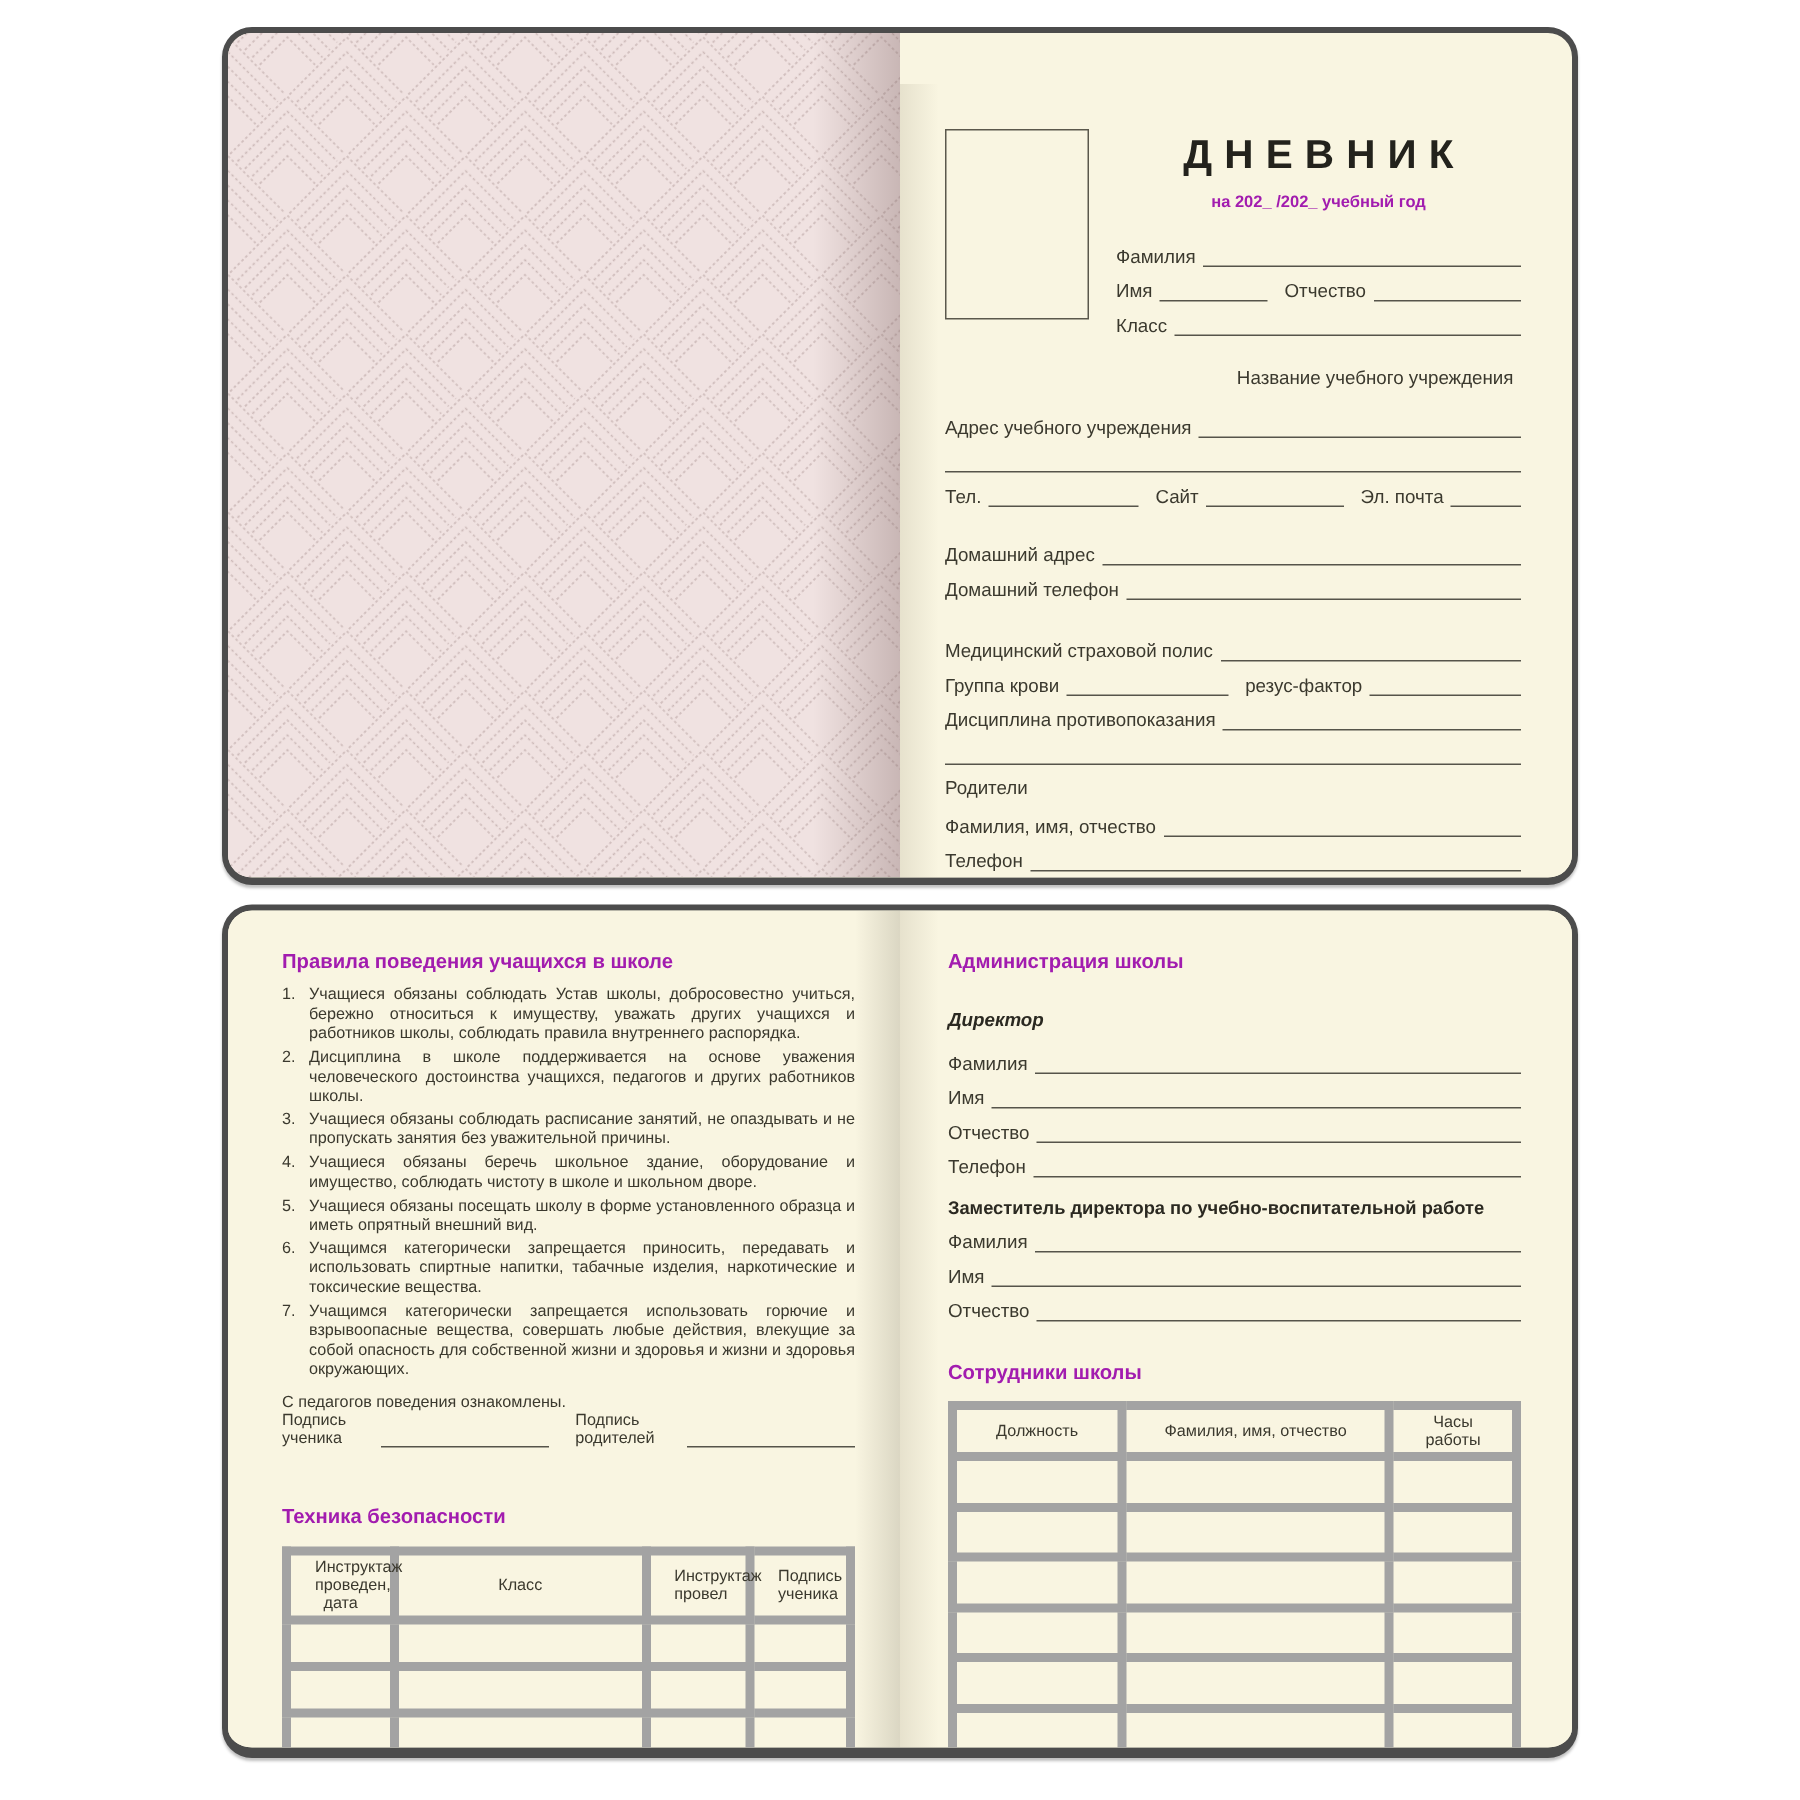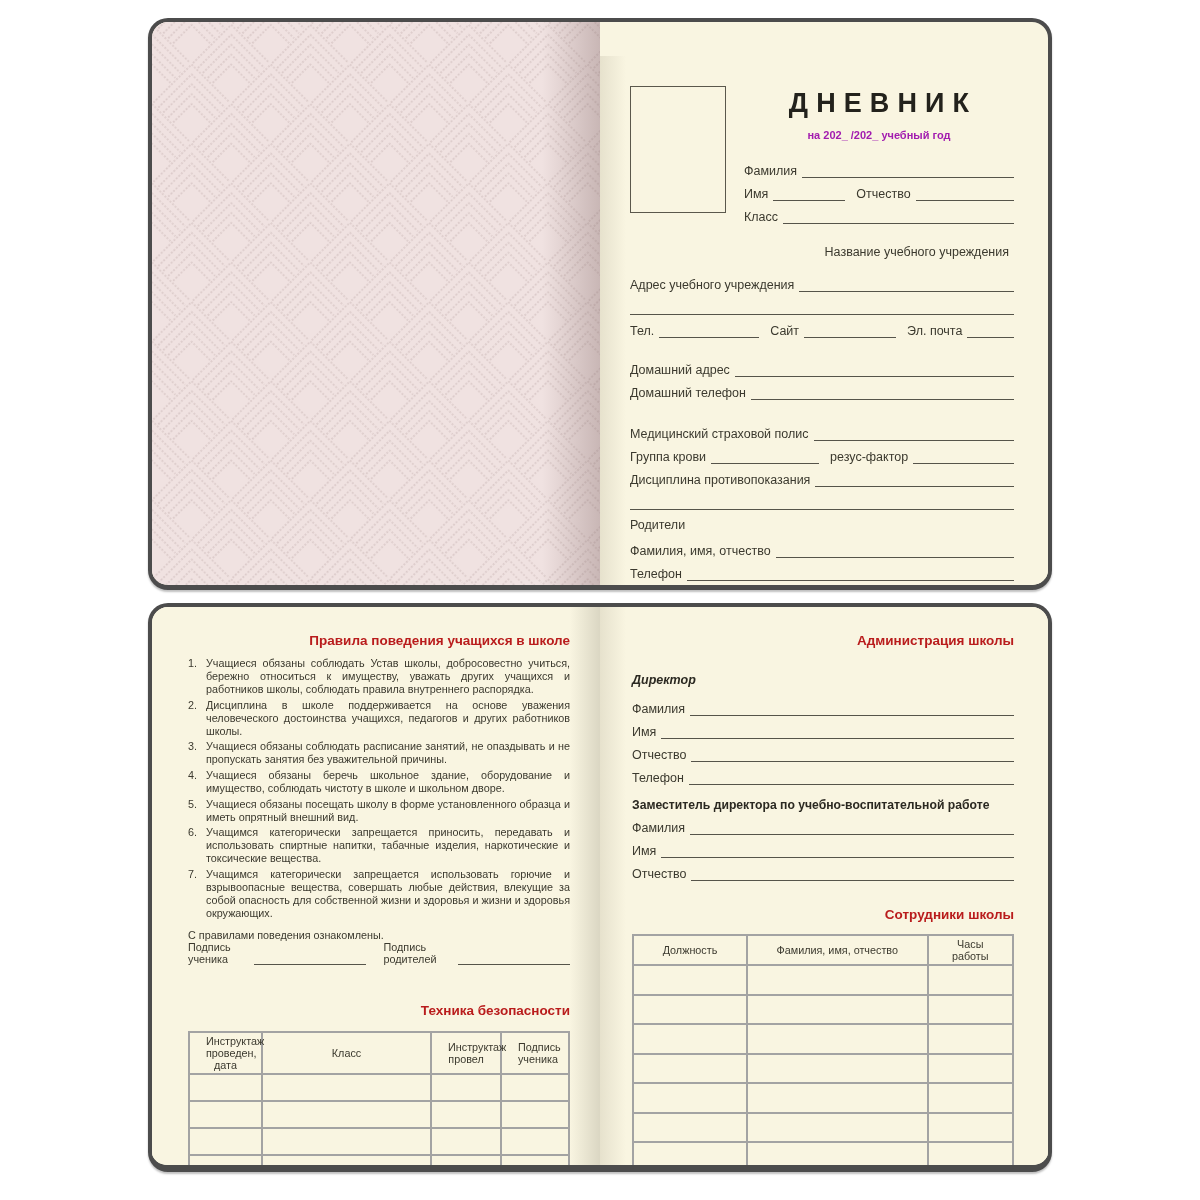--- a/index.html
+++ b/index.html
@@ -33,33 +33,33 @@
   .frow .pl{padding-left:11px;}
   .frow .ln{flex:1 1 auto;border-bottom:1px solid #56544a;height:100%;}
   .frow .ln.w72{flex:0 0 72px;}
   .frow .ln.w100{flex:0 0 100px;}
   .frow .ln.w92{flex:0 0 92px;}
   .frow .ln.w108{flex:0 0 108px;}
   .mt14{margin-top:14px;}.mt16{margin-top:16px;}.mt18{margin-top:18px;}.mt22{margin-top:22px;flex-direction:column;}.mt4{margin-top:4px;}
   .plainrow{height:21px;font-size:12.5px;display:flex;align-items:center;}
   
   .p-rules{padding:0 30px 0 36px;}
-  .sec-title{text-align:right;font-weight:bold;font-size:13.5px;color:#b91c1c;}
+  .sec-title{text-align:left;font-weight:bold;font-size:13.5px;color:#a21caf;}
   .rules-list{margin:9px 0 0 0;padding:0;list-style:none;counter-reset:rn;
               font-size:10.8px;line-height:1.21;text-align:justify;color:#3b392e;}
   .rules-list li{counter-increment:rn;position:relative;padding-left:18px;margin-bottom:2.5px;}
   .rules-list li::before{content:counter(rn) ".";position:absolute;left:0;top:0;}
   .ack{font-size:10.8px;margin-top:9px;}
   .sigrow{display:flex;align-items:flex-end;font-size:10.8px;margin-top:8px;height:16px;}
   .sigrow .ln{border-bottom:1.2px solid #56544a;flex:0 0 112px;height:100%;}
   .sigrow .fl{padding-right:6px;}
   .sigrow .gap{flex:0 0 18px;}
   
   table.blank{border-collapse:collapse;width:100%;table-layout:fixed;}
-  table.blank th,table.blank td{border:2px solid #a3a3a3;font-weight:normal;
+  table.blank th,table.blank td{border:6px solid #a3a3a3;font-weight:normal;
       font-size:10.8px;line-height:1.12;text-align:center;padding:2px 16px;color:#3b392e;}
   table.blank{border:1.5px solid #55534a;}
   .safety-table{margin-top:13px;}
   .safety-table td{height:21px;}
   .staff-table{margin-top:12px;}
   .staff-table td{height:23.5px;}
   .t-mt{margin-top:38px;}
   
   .p-admin{padding:0 34px 0 32px;}
   .subhead{font-weight:bold;font-size:12.5px;color:#2b2921;}
@@ -192,21 +192,21 @@
       <div class="sec-title" style="margin-top:26px;">Правила поведения учащихся в школе</div>
       <ol class="rules-list">
         <li>Учащиеся обязаны соблюдать Устав школы, добросовестно учиться, бережно относиться к имуществу, уважать других учащихся и работников школы, соблюдать правила внутреннего распорядка.</li>
         <li>Дисциплина в школе поддерживается на основе уважения человеческого достоинства учащихся, педагогов и других работников школы.</li>
         <li>Учащиеся обязаны соблюдать расписание занятий, не опаздывать и не пропускать занятия без уважительной причины.</li>
         <li>Учащиеся обязаны беречь школьное здание, оборудование и имущество, соблюдать чистоту в школе и школьном дворе.</li>
         <li>Учащиеся обязаны посещать школу в форме установленного образца и иметь опрятный внешний вид.</li>
         <li>Учащимся категорически запрещается приносить, передавать и использовать спиртные напитки, табачные изделия, наркотические и токсические вещества.</li>
         <li>Учащимся категорически запрещается использовать горючие и взрывоопасные вещества, совершать любые действия, влекущие за собой опасность для собственной жизни и здоровья и жизни и здоровья окружающих.</li>
       </ol>
-      <div class="ack">С правилами поведения ознакомлены.</div>
+      <div class="ack">С педагогов поведения ознакомлены.</div>
       <div class="sigrow">
         <span class="fl">Подпись ученика</span>
         <span class="ln"></span>
         <span class="gap"></span>
         <span class="fl">Подпись родителей</span>
         <span class="ln"></span>
       </div>
       <div class="sec-title t-mt">Техника безопасности</div>
       <table class="blank safety-table">
         <colgroup>

